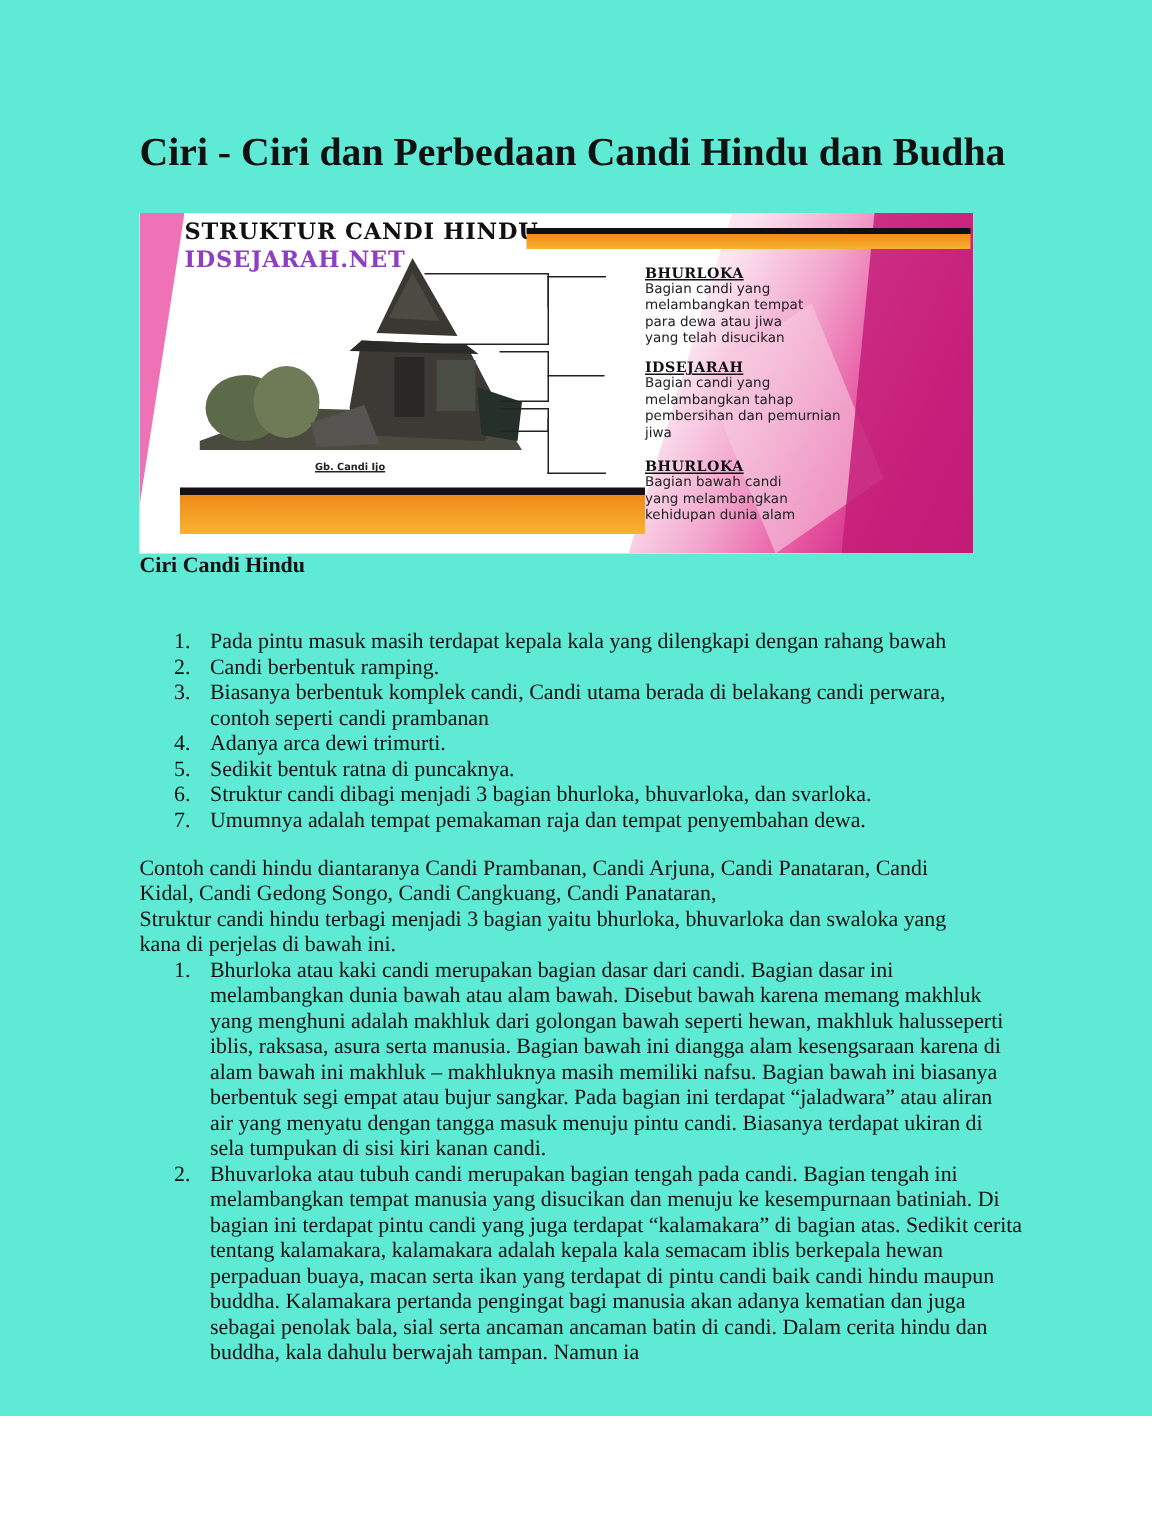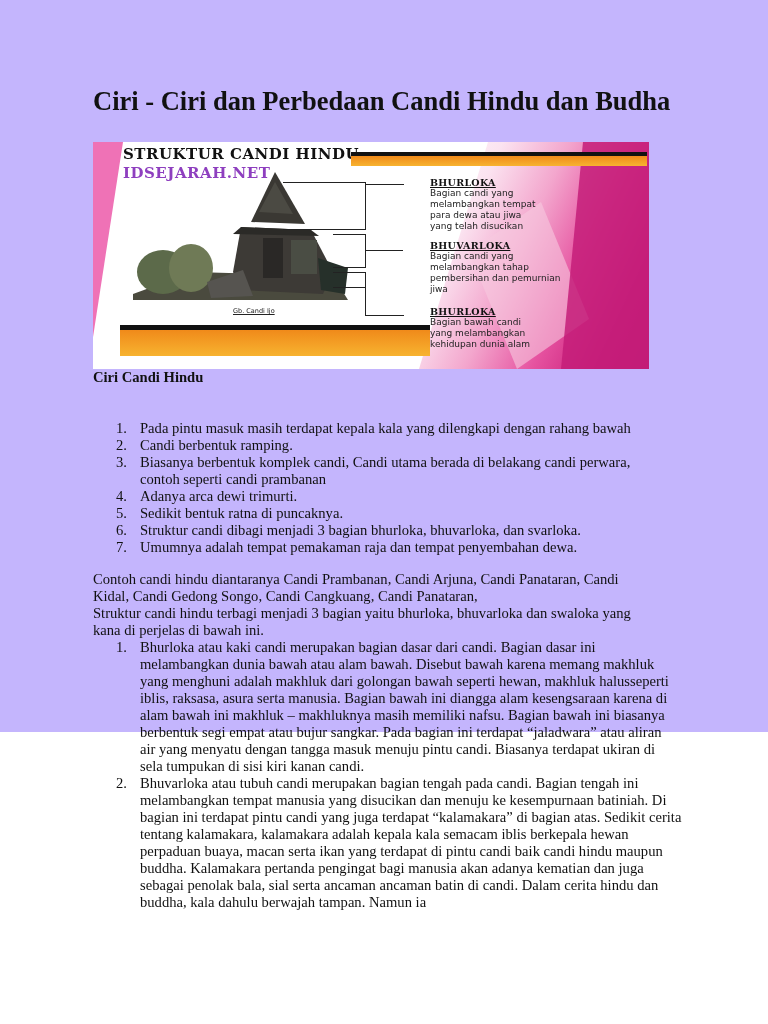--- a/index.html
+++ b/index.html
@@ -1,18 +1,18 @@
 <!DOCTYPE html>
 <html><head>
 <meta charset="utf-8">
 <style>
   html, body { margin:0; padding:0; background:#ffffff; }
   body { width:768px; height:1024px; overflow:hidden; position:relative;
          font-family:"Liberation Serif", "DejaVu Serif", serif; color:#111; }
-  .page { position:absolute; left:0; top:0; width:768px; height:732px; background:#c4b5fd; }
+  .page { position:absolute; left:0; top:0; width:768px; height:944px; background:#5eead4; }
   h1.title { position:absolute; left:93px; top:84px; margin:0; font-size:26.5px; font-weight:bold;
              letter-spacing:0px; line-height:34px; color:#111; white-space:nowrap; }
 
   
   .info { position:absolute; left:93px; top:142px; width:556px; height:227px; overflow:hidden; background:#fff; }
   .info .pinkL { position:absolute; left:0; top:0; width:30px; height:227px;
                  background:#ef72b6; clip-path:polygon(0 0,100% 0,0 86%); }
   .info .pinkR { position:absolute; right:0; top:0; width:230px; height:227px;
                  background:linear-gradient(115deg,#ffffff 0%,#fbe3f0 25%,#f3a6cd 45%,#e653a0 65%,#c91c7a 85%,#b8126d 100%);
                  clip-path:polygon(30% 0,100% 0,100% 100%,0 100%); }
@@ -26,22 +26,22 @@
                 font-size:15px; letter-spacing:0.5px; color:#8e3fbf; white-space:nowrap; }
   .stripe { position:absolute; }
   .stripe .blk { height:4px; background:#111; }
   .stripe .org { background:linear-gradient(#f08a1a,#f7b330); }
   .stripe.top { left:258px; top:10px; width:296px; }
   .stripe.top .org { height:10px; }
   .stripe.bot { left:27px; top:183px; width:310px; }
   .stripe.bot .blk { height:5px; }
   .stripe.bot .org { height:26px; }
   .temple { position:absolute; left:40px; top:30px; width:220px; height:130px; }
-  .caption { position:absolute; left:140px; top:165px; font-family:"DejaVu Sans", sans-serif; font-size:6.5px;
-             font-weight:normal; color:#222; text-decoration:underline; white-space:nowrap; }
+  .caption { position:absolute; left:117px; top:165px; font-family:"DejaVu Sans", sans-serif; font-size:6.5px;
+             font-weight:bold; color:#222; text-decoration:underline; white-space:nowrap; }
   .conn { position:absolute; border:1.5px solid #222; }
   .lbl { position:absolute; font-family:"DejaVu Sans", sans-serif; color:#222; }
   .lbl .h { font-family:"DejaVu Serif", serif; font-weight:bold; font-size:9.5px; text-decoration:underline; color:#111; letter-spacing:.3px;}
   .lbl .d { font-size:9px; line-height:11px; white-space:pre-line; }
 
   
   .txt { position:absolute; left:93px; font-size:14.6px; line-height:17px; color:#111; }
   .bold { font-weight:bold; }
   ol.list { position:absolute; left:93px; margin:0; padding:0; list-style:none; font-size:14.6px; line-height:17px; }
   ol.list li { position:relative; padding-left:47px; }
@@ -91,21 +91,21 @@
     <div class="conn" style="left:272px;top:137px;width:38px;height:36px;border-right:none;border-top:none;"></div>
 
     <div class="lbl" style="left:337px;top:35px;">
       <div class="h">BHURLOKA</div>
       <div class="d">Bagian candi yang
 melambangkan tempat
 para dewa atau jiwa
 yang telah disucikan</div>
     </div>
     <div class="lbl" style="left:337px;top:98px;">
-      <div class="h">BHUVARLOKA</div>
+      <div class="h">IDSEJARAH</div>
       <div class="d">Bagian candi yang
 melambangkan tahap
 pembersihan dan pemurnian
 jiwa</div>
     </div>
     <div class="lbl" style="left:337px;top:164px;">
       <div class="h">BHURLOKA</div>
       <div class="d">Bagian bawah candi
 yang melambangkan
 kehidupan dunia alam</div>

